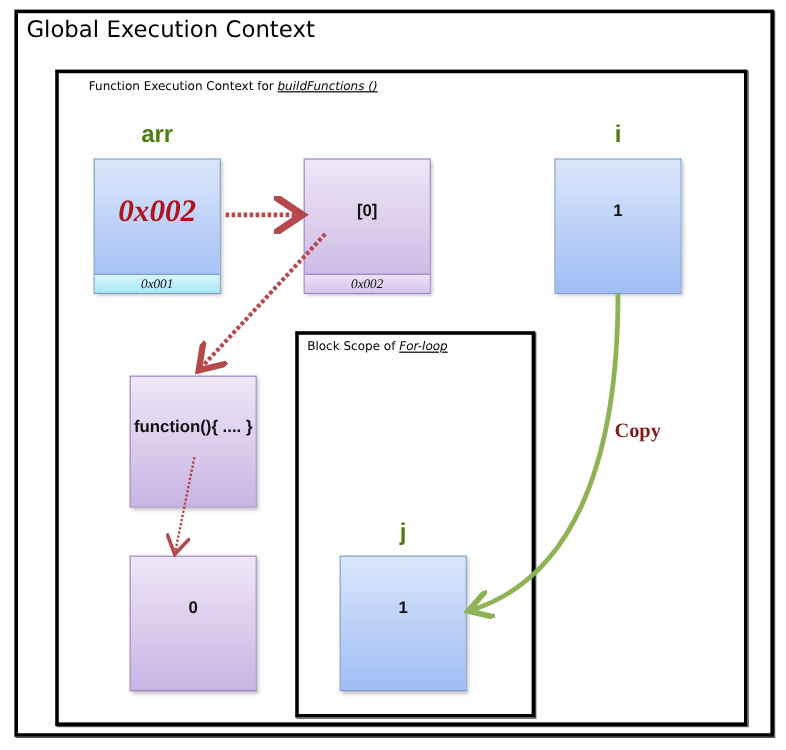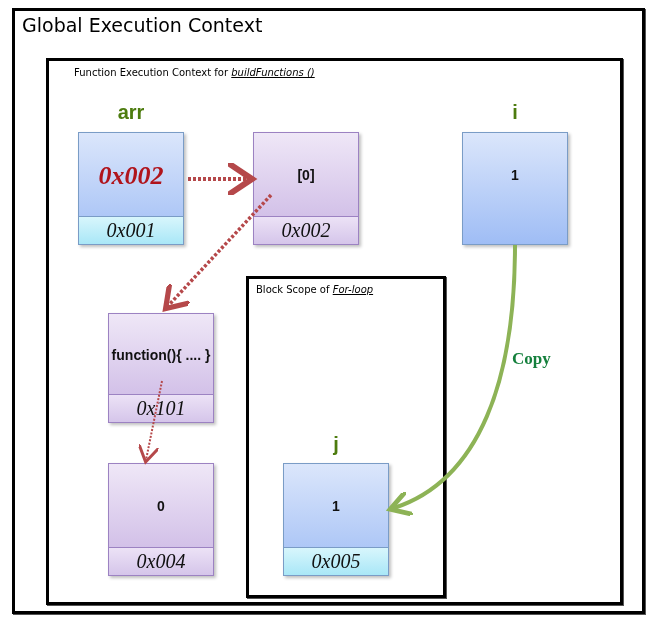--- a/index.html
+++ b/index.html
@@ -3,28 +3,28 @@
   <meta charset="utf-8">
   <style>
     html, body { margin: 0; padding: 0; background: #ffffff; }
     body { width: 655px; height: 625px; position: relative; overflow: hidden; font-family: "DejaVu Sans", sans-serif; }
     .frame { position: absolute; box-sizing: border-box; border: 3px solid #000; background: transparent; box-shadow: 1px 1px 0 #555; }
     .ctx-title { position: absolute; color: #000; white-space: nowrap; font-family: "DejaVu Sans", sans-serif; }
     .ctx-title .u { font-style: italic; text-decoration: underline; }
     .varname { position: absolute; font-family: "Liberation Sans", sans-serif; font-weight: bold; font-size: 20px; color: #4d7c0f; text-align: center; }
     .cell { position: absolute; box-sizing: border-box; box-shadow: 2px 2px 3px rgba(0,0,0,0.25); }
     .cell .val { position: absolute; left: 0; right: 0; top: 0; display: flex; align-items: center; justify-content: center; text-align: center; }
-    .cell .addr { position: absolute; left: 0; right: 0; bottom: 0; height: 28px; box-sizing: border-box; display: flex; align-items: center; justify-content: center; font-family: "Liberation Serif", serif; font-style: italic; font-size: 20px; color: #111; }
+    .cell .addr { position: absolute; left: 0; right: 0; bottom: 0; height: 16px; box-sizing: border-box; display: flex; align-items: center; justify-content: center; font-family: "Liberation Serif", serif; font-style: italic; font-size: 11px; color: #111; }
     .blue { border: 1px solid #7a9cc6; background: linear-gradient(#dbe6fb, #9fbdf5); }
     .blue .addr { background: linear-gradient(#d8f6fc, #a9e7f7); border-top: 1px solid #7a9cc6; }
     .purple { border: 1px solid #9c82c2; background: linear-gradient(#efe7f7, #c9b4e3); }
     .purple .addr { background: linear-gradient(#ece2f6, #d5c5ea); border-top: 1px solid #9c82c2; }
     .val-bold { font-family: "Liberation Sans", sans-serif; font-weight: bold; font-size: 14px; color: #111; line-height: 1.35; }
     .val-red { font-family: "Liberation Serif", serif; font-style: italic; font-weight: bold; font-size: 26px; color: #b0141c; }
-    .copy-label { position: absolute; font-family: "Liberation Serif", serif; font-weight: bold; font-size: 17px; color: #15803d; }
+    .copy-label { position: absolute; font-family: "Liberation Serif", serif; font-weight: bold; font-size: 17px; color: #7f1d1d; }
     svg.arrows { position: absolute; left: 0; top: 0; width: 655px; height: 625px; pointer-events: none; }
   </style>
 </head>
 <body>
 
 <div class="frame" style="left:12px; top:8px; width:633px; height:606px;"></div>
 <div class="ctx-title" style="left:22px; top:14px; font-size:19px;">Global Execution Context</div>
 
 <div class="frame" style="left:46px; top:58px; width:577px; height:547px;"></div>
 <div class="ctx-title" style="left:58px; top:67px; font-size:10px;margin-left:16px;">
@@ -50,32 +50,29 @@
 <div class="varname" style="left:462px; top:101px; width:106px;">i</div>
 <div class="cell blue" style="left:462px; top:132px; width:106px; height:113px;">
   <div class="val val-bold" style="height:85px;">1</div>
 </div>
 
 <div class="cell purple" style="left:108px; top:313px; width:106px; height:110px;">
   <div class="val val-bold" style="height:82px; flex-direction:row;">
     <span>function</span>
     <span>(){ .... }</span>
   </div>
-  <div class="addr">0x101</div>
 </div>
 
 <div class="cell purple" style="left:108px; top:463px; width:106px; height:113px;">
   <div class="val val-bold" style="height:85px;">0</div>
-  <div class="addr">0x004</div>
 </div>
 
 <div class="varname" style="left:283px; top:433px; width:106px;">j</div>
 <div class="cell blue" style="left:283px; top:463px; width:106px; height:113px;">
   <div class="val val-bold" style="height:85px;">1</div>
-  <div class="addr">0x005</div>
 </div>
 
 <svg class="arrows" viewBox="0 0 655 625">
   <defs>
     <marker id="arrRed" markerWidth="8" markerHeight="8" refX="5" refY="4" orient="auto" markerUnits="strokeWidth">
       <path d="M0,0 L6,4 L0,8" fill="none" stroke="#b5484a" stroke-width="1.5"></path>
     </marker>
     <marker id="arrRedSmall" markerWidth="10" markerHeight="10" refX="7" refY="5" orient="auto" markerUnits="strokeWidth">
       <path d="M0,0 L8,5 L0,10" fill="none" stroke="#b5484a" stroke-width="1.5"></path>
     </marker>

